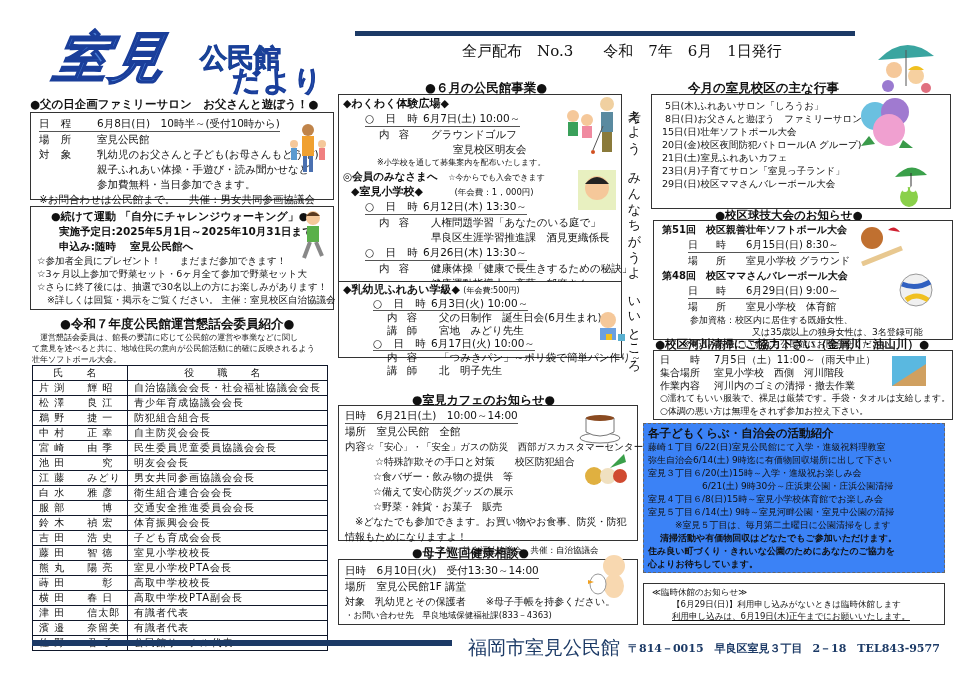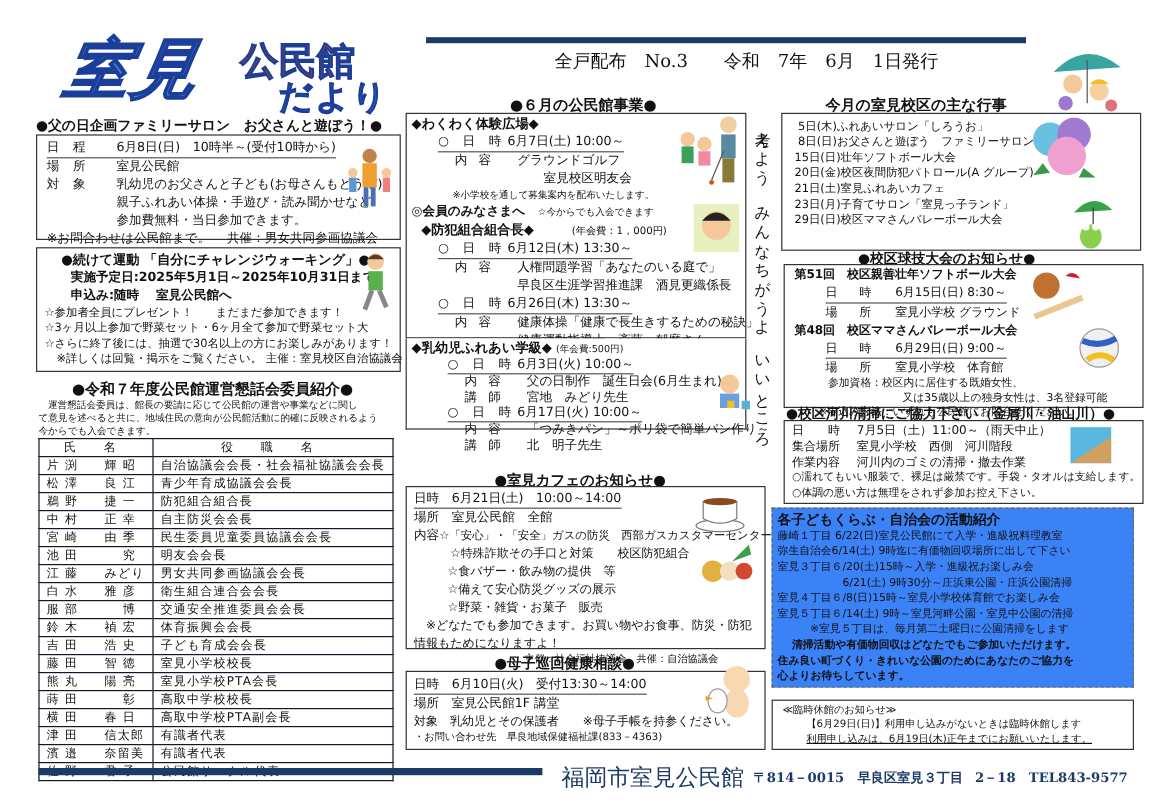--- a/index.html
+++ b/index.html
@@ -13,21 +13,21 @@
   .s { font-size: 8.5px; line-height: 12px; white-space: nowrap; }
   .ul { border-bottom: 1.5px solid #555; display: inline-block; }
   .b { font-weight: bold; }
   .lbl { display: inline-block; width: 58px; letter-spacing: 4px; }
   .lbl2 { display: inline-block; width: 52px; letter-spacing: 3px; }
   .ind { padding-left: 22px; }
 
   
   .mast-big { left: 55px; top: 22px; font-size: 54px; font-style: italic; font-weight: bold; color: #4a7fd6;
               -webkit-text-stroke: 1.5px #1a3e9a; letter-spacing: 2px; transform: skewX(-10deg); }
-  .mast-sub1 { left: 200px; top: 30px; font-size: 32px; font-weight: bold; color: #c2410c; -webkit-text-stroke: 0.8px #1a3e9a; }
+  .mast-sub1 { left: 200px; top: 40px; font-size: 27px; font-weight: bold; color: #0f766e; -webkit-text-stroke: 0.8px #1a3e9a; }
   .mast-sub2 { left: 232px; top: 62px; font-size: 28px; font-weight: bold; color: #3f6fd0; -webkit-text-stroke: 0.8px #1a3e9a; letter-spacing: 2px; }
   .topbar { left: 355px; top: 31px; width: 500px; height: 5px; background: #1c3a66; }
   .issue { left: 462px; top: 42px; font-size: 15px; font-family: "DejaVu Serif", "Liberation Serif", serif; white-space: nowrap; word-spacing: 8px; }
 
   
   table.members { position: absolute; left: 32px; top: 365px; width: 292px; border-collapse: collapse; font-size: 10px; }
   table.members td, table.members th { border: 1px solid #0f172a; height: 14.5px; padding: 0 6px; white-space: nowrap; font-weight: normal; letter-spacing: 1px; }
   table.members th { text-align: center; letter-spacing: 10px; }
   table.members td.nm { width: 98px; }
 
@@ -96,21 +96,21 @@
       <rect x="9" y="16" width="12" height="16" fill="#5ab04a"></rect>
       <line x1="12" y1="32" x2="6" y2="48" stroke="#888" stroke-width="4"></line>
       <line x1="18" y1="32" x2="24" y2="46" stroke="#888" stroke-width="4"></line>
     </svg>
 </div>
 
 <div class="abs h" style="left:60px;top:316px;font-size:12.5px;">●令和７年度公民館運営懇話会委員紹介●</div>
 <div class="abs s" style="left:32px;top:332px;font-size:8px;line-height:11px;">
   <div>　運営懇話会委員は、館長の要請に応じて公民館の運営や事業などに関し</div>
   <div>て意見を述べると共に、地域住民の意向が公民館活動に的確に反映されるよう</div>
-  <div>今からでも入会できます。</div>
+  <div>壮年ソフトボール大会。</div>
 </div>
 <table class="members">
   <thead>
     <tr>
       <th>氏 名</th>
       <th>役 職 名</th>
     </tr>
   </thead>
   <tbody id="member-rows">
       <tr>
@@ -191,21 +191,21 @@
 <div class="footbar" style="left:32px;top:640px;width:420px;"></div>
 
 <div class="abs h" style="left:425px;top:80px;font-size:12.5px;">●６月の公民館事業●</div>
 <div class="box" style="left:338px;top:94px;width:284px;height:188px;padding:1px 4px;">
   <div class="t b" style="font-size:11px;">◆わくわく体験広場◆</div>
   <div class="t ind"><span class="ul"><span class="lbl">○ 日 時</span><span>6月7日(土) 10:00～</span></span></div>
   <div class="t" style="padding-left:36px;"><span class="lbl2">内 容</span><span>グラウンドゴルフ</span></div>
   <div class="t" style="padding-left:110px;">室見校区明友会</div>
   <div class="s" style="padding-left:34px;font-size:8px;">※小学校を通して募集案内を配布いたします。</div>
   <div class="t"><span class="b" style="font-size:10.5px;">◎会員のみなさまへ</span>　<span class="s" style="font-size:8px;">☆今からでも入会できます</span></div>
-  <div class="t" style="padding-left:8px;"><span class="b" style="font-size:11px;">◆防犯組合組合長◆</span>　　　<span class="s" style="font-size:8.5px;">(年会費：1，000円)</span></div>
+  <div class="t" style="padding-left:8px;"><span class="b" style="font-size:11px;">◆室見小学校◆</span>　　　<span class="s" style="font-size:8.5px;">(年会費：1，000円)</span></div>
   <div class="t ind"><span class="ul"><span class="lbl">○ 日 時</span><span>6月12日(木) 13:30～</span></span></div>
   <div class="t" style="padding-left:36px;"><span class="lbl2">内 容</span><span>人権問題学習「あなたのいる庭で」</span></div>
   <div class="t" style="padding-left:88px;">早良区生涯学習推進課　酒見更織係長</div>
   <div class="t ind"><span class="ul"><span class="lbl">○ 日 時</span><span>6月26日(木) 13:30～</span></span></div>
   <div class="t" style="padding-left:36px;"><span class="lbl2">内 容</span><span>健康体操「健康で長生きするための秘訣」</span></div>
   <div class="t" style="padding-left:88px;">健康運動指導士　斎藤　郁磨さん</div>
 </div>
 <div class="abs" style="left:565px;top:96px;width:55px;height:60px;">
   <svg width="55" height="60">
       <circle cx="8" cy="20" r="6" fill="#f5c89a"></circle>

